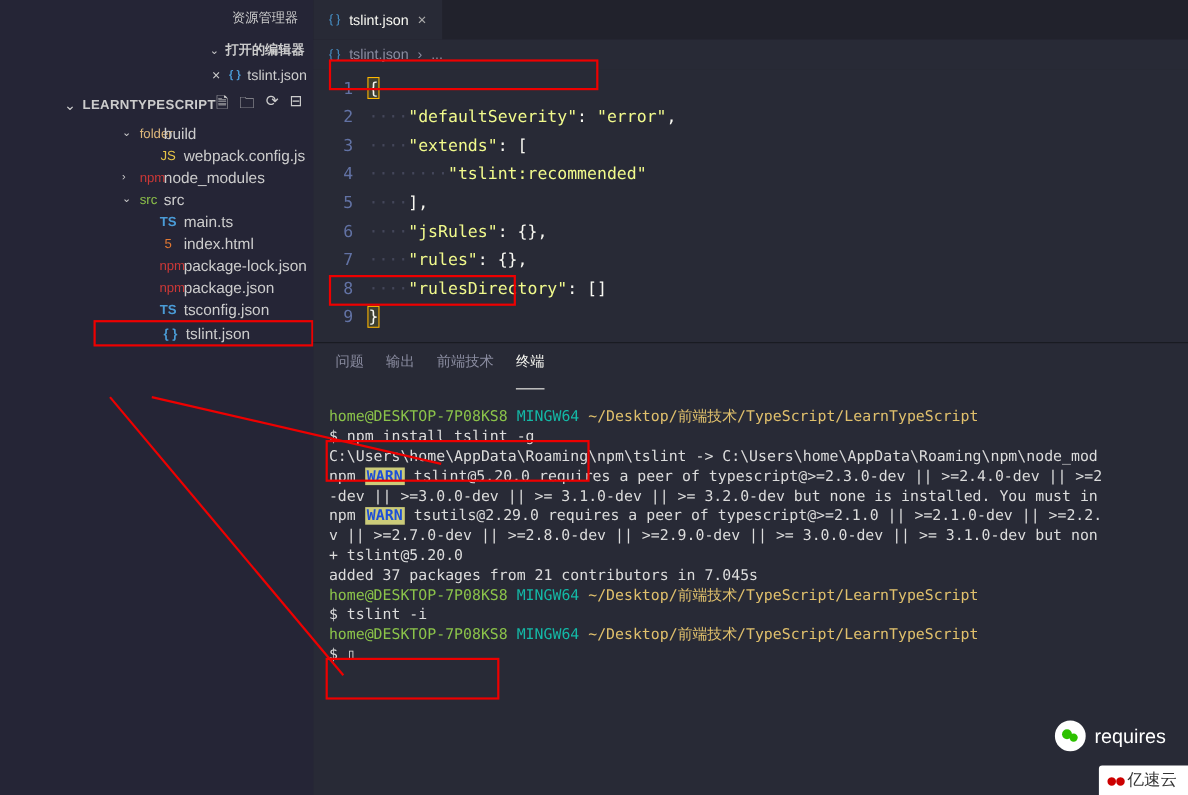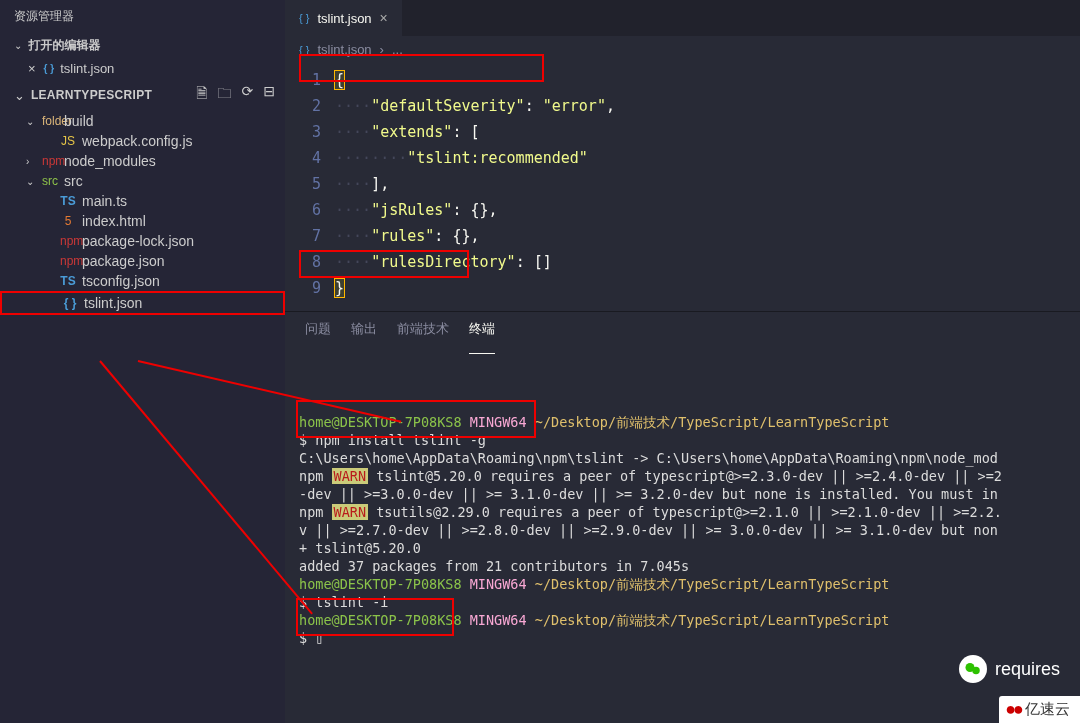--- a/index.html
+++ b/index.html
@@ -1,18 +1,18 @@
 <!DOCTYPE html>
 <html><head>
 <meta charset="utf-8">
 <style>
 * { margin:0; padding:0; box-sizing:border-box; }
 body { font-family:"Segoe UI",Arial,sans-serif; background:#1e1e2e; color:#ccc; width:1080px; height:723px; overflow:hidden; font-size:13px; }
 .app { display:flex; height:100%; }
-.sidebar { width:285px; background:#252536; display:flex; flex-direction:column; }
+.sidebar { width:285px; background:#252536; display:flex; flex-direction:column;align-items:flex-end; }
 .sb-header { padding:8px 14px; font-size:12px; color:#ccc; }
 .sb-section { padding:4px 8px 4px 14px; display:flex; align-items:center; gap:6px; cursor:pointer; }
 .sb-section .chev { font-size:10px; color:#ccc; }
 .sb-section .lbl { font-weight:600; font-size:12px; color:#ccc; }
 .sb-item { padding:3px 6px 3px 28px; display:flex; align-items:center; gap:6px; cursor:pointer; font-size:13px; color:#ccc; }
 .sb-item .close-x { color:#ccc; font-size:13px; margin-right:2px; }
 .proj-row { display:flex; align-items:center; justify-content:space-between; padding:4px 10px 4px 14px; }
 .proj-row .proj-left { display:flex; align-items:center; gap:6px; }
 .proj-row .proj-name { font-weight:700; font-size:12px; letter-spacing:0.3px; }
 .proj-row .proj-actions { display:flex; gap:10px; color:#ccc; font-size:14px; }
@@ -37,29 +37,29 @@
 .tab .x { color:#aaa; font-size:14px; cursor:pointer; }
 .breadcrumb { display:flex; align-items:center; gap:8px; padding:6px 14px; color:#8a8ca0; font-size:13px; background:#282a36; }
 .breadcrumb .ic { color:#4a9bd6; font-size:11px; }
 .editor { flex:0 0 auto; display:flex; font-family:Consolas,monospace; font-size:15px; line-height:26px; padding:4px 0 10px 0; background:#282a36;}
 .gutter { width:50px; text-align:right; color:#6272a4; padding-right:14px; user-select:none; }
 .code { flex:1; white-space:pre; color:#f8f8f2; }
 .tok-str { color:#f1fa8c; }
 .tok-punc { color:#f8f8f2; }
 .sel { background:rgba(255,255,0,0.1); outline:1px solid #ffb800; }
 .guide { color:#44475a; }
-.panel { flex:1; background:#282a36; border-top:1px solid #191a21; display:flex; flex-direction:column; position:relative;gap:43px;}
+.panel { flex:1; background:#282a36; border-top:1px solid #191a21; display:flex; flex-direction:column; position:relative;}
 .panel-tabs { display:flex; gap:20px; padding:8px 20px 6px 20px; font-size:13px; color:#8a8ca0;}
 .panel-tabs .pt { cursor:pointer; }
 .panel-tabs .pt.active { color:#f8f8f2; border-bottom:1px solid #f8f8f2; padding-bottom:15px;}
 .term { flex:1; padding:10px 14px 0 14px; font-family:Consolas,monospace; font-size:13.5px; line-height:18px; color:#dcdcdc; white-space:pre; overflow:hidden; }
 .t-user { color:#8bc34a; }
-.t-mingw { color:#f9a8d4; }
+.t-mingw { color:#14b8a6; }
 .t-path { color:#e0c06c; }
-.t-warn { background:#cbcb79; color:#b91c1c; font-weight:400; padding:0 2px;margin-top:40px;}
+.t-warn { background:#cbcb79; color:#1d4ed8; font-weight:700; padding:0 2px;margin-top:40px;}
 .t-cmd { color:#dcdcdc; }
 .callout { position:absolute; top:318px; left:605px; background:#fff; color:#c00; font-size:12px; padding:6px 10px; border:1px solid #ddd; line-height:15px; z-index:5;}
 .redbox { position:absolute; border:2px solid #e00; pointer-events:none; z-index:4;}
 .redline { position:absolute; border-top:2px solid #e00; transform-origin:left center; z-index:3; pointer-events:none;}
 .watermark1 { position:absolute; right:20px; bottom:40px; display:flex; align-items:center; gap:8px; color:#fff; font-size:18px; font-weight:500; z-index:6;}
 .watermark1 .wm-icon { width:28px; height:28px; border-radius:50%; background:#fff; display:flex; align-items:center; justify-content:center; }
 .watermark1 .wm-icon svg { width:18px; height:18px; }
 .watermark2 { position:absolute; right:0; bottom:0; display:flex; align-items:center; gap:4px; background:#fff; padding:3px 10px 3px 6px; border-radius:3px 0 0 0; color:#333; font-size:15px; z-index:6;}
 .watermark2 .wm-dots { color:#c00; font-size:18px; letter-spacing:-3px;}
 </style>

